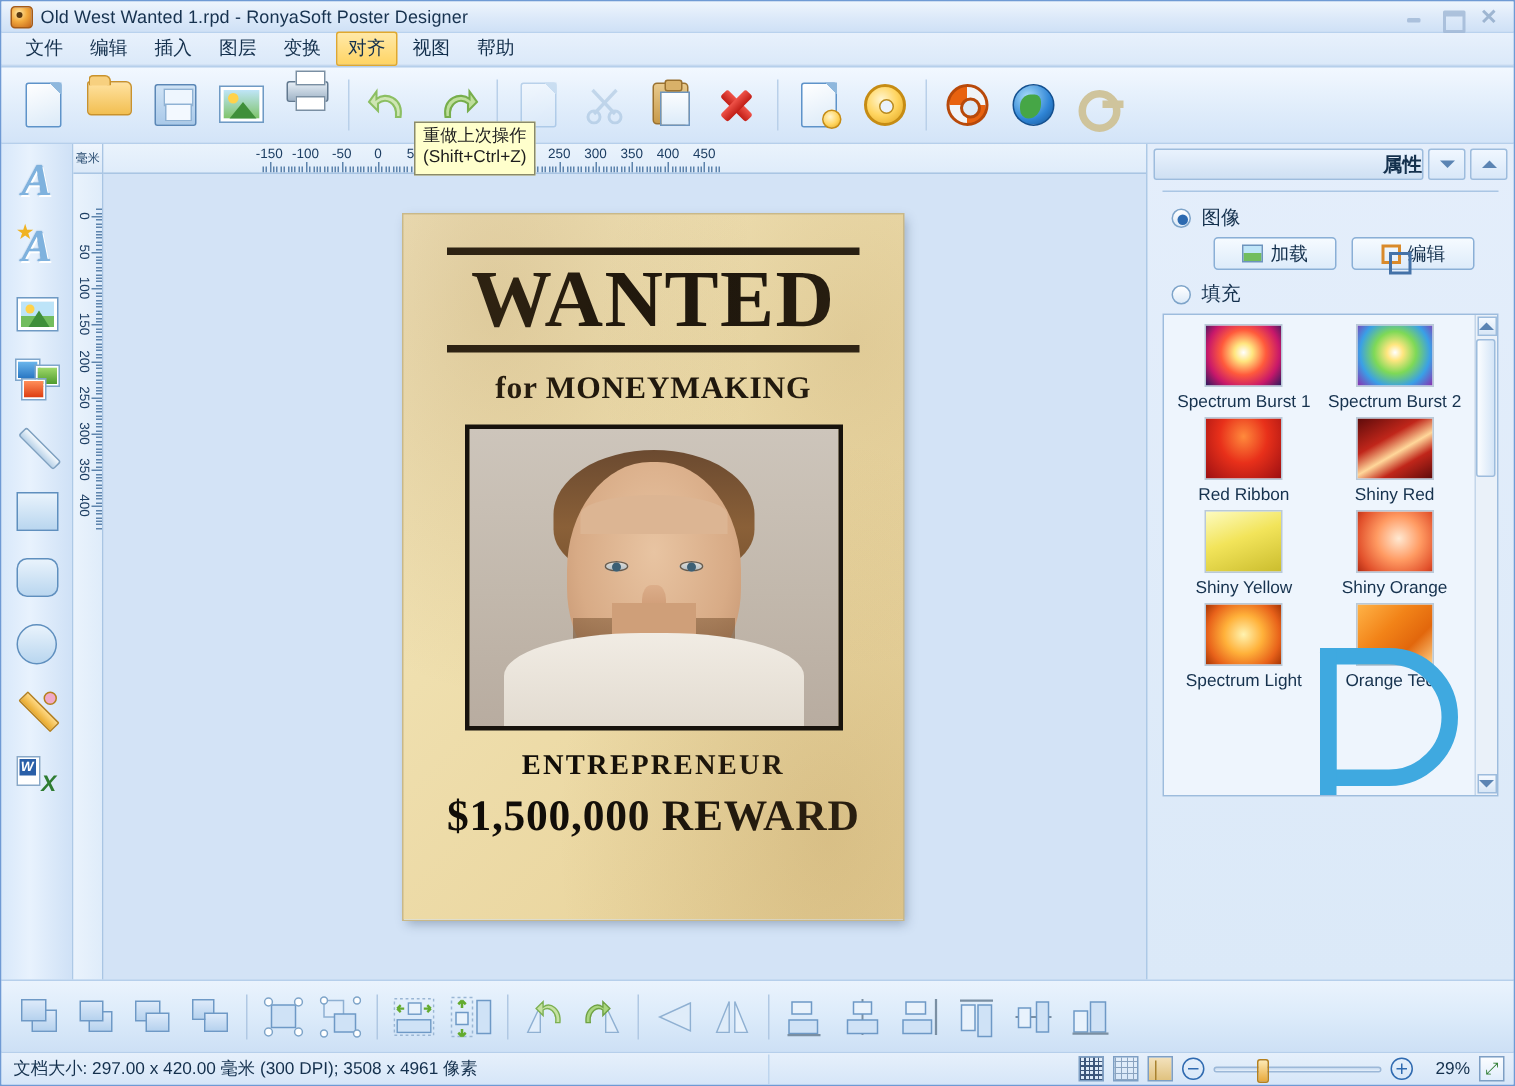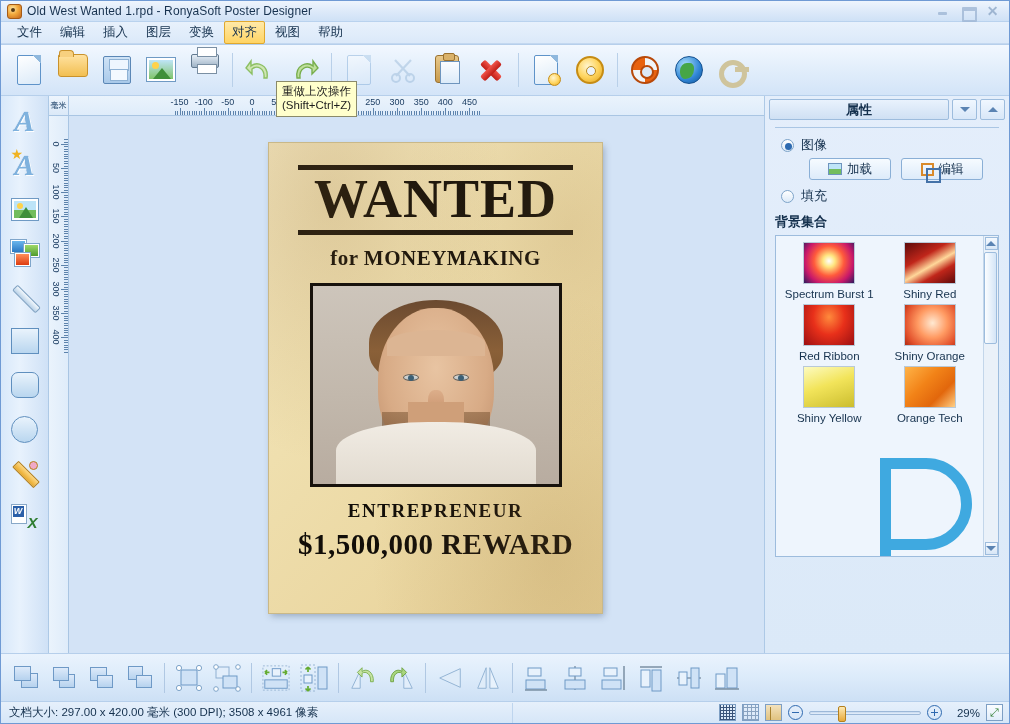--- a/index.html
+++ b/index.html
@@ -304,21 +304,21 @@
 
   
   .props{
     width:245px;flex:0 0 245px;
     background:linear-gradient(180deg,#e4eefb 0%,#dbe9f8 100%);
     border-left:1px solid #adc9e6;
     display:flex;flex-direction:column;min-height:0;
   }
   .props-head{display:flex;align-items:center;padding:3px 4px 2px;gap:3px;}
   .props-title{
-    flex:1 1 auto;height:21px;line-height:20px;text-align:center;font-weight:bold;font-size:13px;color:#14304d;
+    flex:1 1 auto;height:21px;line-height:20px;text-align:right;font-weight:bold;font-size:13px;color:#14304d;
     background:linear-gradient(180deg,#e9f2fd 0%,#cfe0f3 100%);
     border:1px solid #9dbcdd;border-radius:2px;
   }
   .props-btn{
     width:25px;height:21px;border:1px solid #9dbcdd;border-radius:2px;
     background:linear-gradient(180deg,#f0f7ff 0%,#d8e7f8 100%);
     display:flex;align-items:center;justify-content:center;cursor:default;
   }
   .tri{width:0;height:0;border-left:5px solid transparent;border-right:5px solid transparent;}
   .tri.down{border-top:5px solid #5b84b3;}
@@ -906,42 +906,49 @@
             <span>编辑</span>
           </div>
         </div>
 
         <div class="radio-row">
           <span class="radio"></span>
           <span class="radio-lbl">填充</span>
         </div>
 
 
-        <div class="coll-title">背景集合</div>
         <div class="coll-box">
           <div class="coll-grid" id="collGrid">
               <div class="coll-item">
                 <div class="thumb" style="background: radial-gradient(circle at 50% 45%, rgb(255, 255, 255) 0%, rgb(255, 230, 128) 18%, rgb(255, 90, 60) 45%, rgb(200, 24, 106) 72%, rgb(44, 26, 94) 100%);"></div>
                 <div class="thumb-lbl">Spectrum Burst 1</div>
               </div>
               <div class="coll-item">
-                <div class="thumb" style="background: linear-gradient(150deg, rgb(94, 11, 11) 0%, rgb(192, 38, 26) 35%, rgb(255, 215, 154) 55%, rgb(192, 38, 26) 72%, rgb(94, 11, 11) 100%);"></div>
-                <div class="thumb-lbl">Shiny Red</div>
+                <div class="thumb" style="background: radial-gradient(circle at 50% 45%, rgb(255, 255, 255) 0%, rgb(255, 230, 128) 16%, rgb(126, 217, 87) 42%, rgb(58, 160, 230) 70%, rgb(139, 47, 176) 100%);"></div>
+                <div class="thumb-lbl">Spectrum Burst 2</div>
               </div>
               <div class="coll-item">
                 <div class="thumb" style="background: radial-gradient(at 50% 30%, rgb(255, 138, 60) 0%, rgb(232, 48, 26) 45%, rgb(156, 15, 18) 100%);"></div>
                 <div class="thumb-lbl">Red Ribbon</div>
               </div>
               <div class="coll-item">
+                <div class="thumb" style="background: linear-gradient(150deg, rgb(94, 11, 11) 0%, rgb(192, 38, 26) 35%, rgb(255, 215, 154) 55%, rgb(192, 38, 26) 72%, rgb(94, 11, 11) 100%);"></div>
+                <div class="thumb-lbl">Shiny Red</div>
+              </div>
+              <div class="coll-item">
+                <div class="thumb" style="background: linear-gradient(160deg, rgb(253, 251, 192) 0%, rgb(242, 228, 90) 45%, rgb(203, 189, 46) 100%);"></div>
+                <div class="thumb-lbl">Shiny Yellow</div>
+              </div>
+              <div class="coll-item">
                 <div class="thumb" style="background: radial-gradient(circle at 55% 45%, rgb(255, 233, 210) 0%, rgb(255, 154, 98) 42%, rgb(226, 81, 44) 78%, rgb(176, 42, 18) 100%);"></div>
                 <div class="thumb-lbl">Shiny Orange</div>
               </div>
               <div class="coll-item">
-                <div class="thumb" style="background: linear-gradient(160deg, rgb(253, 251, 192) 0%, rgb(242, 228, 90) 45%, rgb(203, 189, 46) 100%);"></div>
-                <div class="thumb-lbl">Shiny Yellow</div>
+                <div class="thumb" style="background: radial-gradient(circle, rgb(255, 243, 176) 0%, rgb(255, 177, 58) 40%, rgb(232, 98, 26) 75%, rgb(166, 53, 5) 100%);"></div>
+                <div class="thumb-lbl">Spectrum Light</div>
               </div>
               <div class="coll-item">
                 <div class="thumb" style="background: linear-gradient(135deg, rgb(255, 179, 71) 0%, rgb(242, 131, 24) 40%, rgb(226, 103, 12) 70%, rgb(255, 207, 133) 100%);"></div>
                 <div class="thumb-lbl">Orange Tech</div>
               </div>
             </div>
           <div class="scroll">
             <div class="sc-arrow">
                 <span class="tri up"></span>
               </div>

